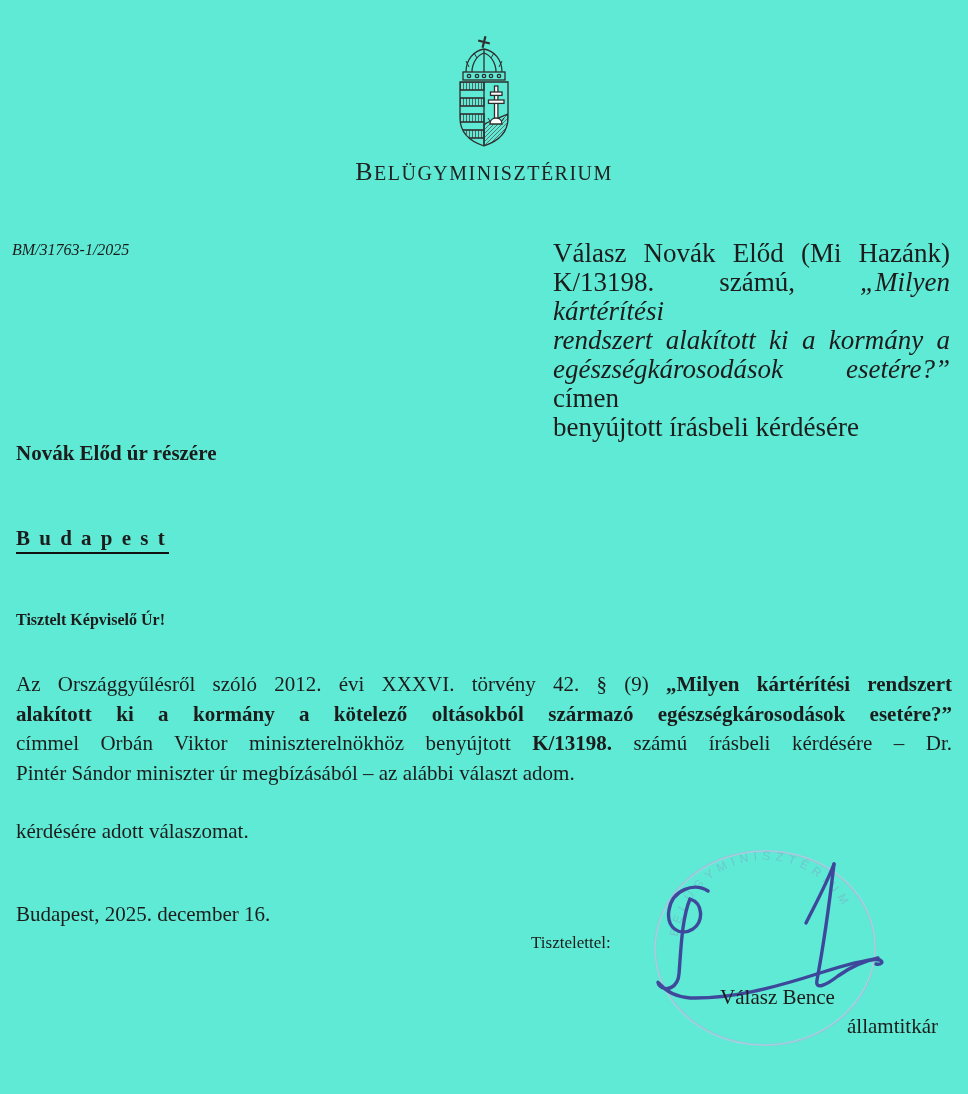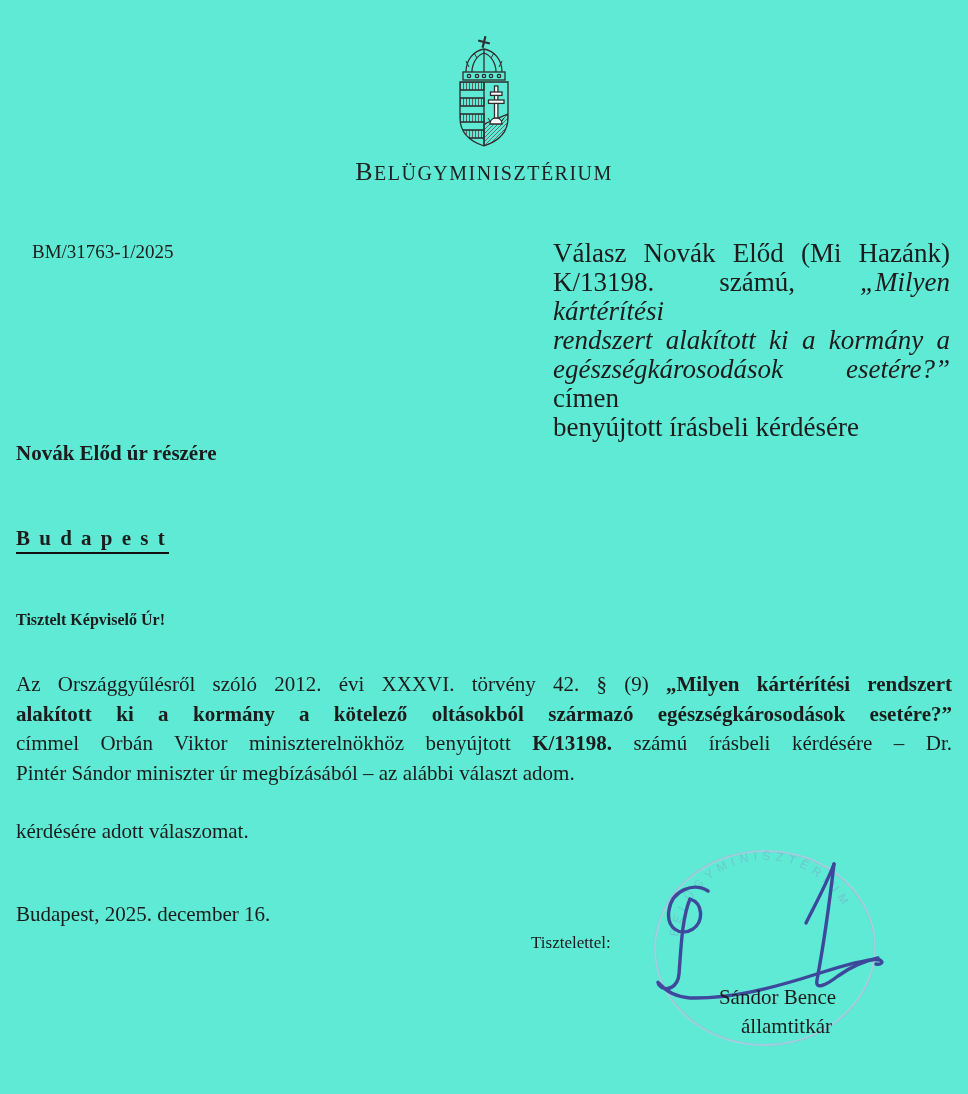--- a/index.html
+++ b/index.html
@@ -14,21 +14,21 @@
 
   
   .arms { left:444px; top:34px; width:80px; height:118px; }
   .ministry-name {
     left:0; top:157px; width:968px; text-align:center;
     font-size:20px; letter-spacing:1.5px; color:#222;
   }
   .ministry-name::first-letter { font-size:26px; }
 
   
-  .ref-number { left:32px; top:241px; font-size:19px; }
+  .ref-number { left:12px; top:241px; font-size:16px; font-style:italic; }
   .subject-block { left:553px; top:239px; width:397px; font-size:27px; line-height:29px; }
   .jline { text-align:justify; text-align-last:justify; }
   .jline.last { text-align-last:left; }
 
   
   .recipient-name { left:16px; top:441px; font-size:21px; font-weight:bold; }
   .recipient-role { left:16px; top:467px; font-size:21px; }
   .recipient-city {
     left:16px; top:526px; font-size:21px; font-weight:bold;
     letter-spacing:2px; border-bottom:2.5px solid #111; padding:0 2px 1px 0;
@@ -40,21 +40,21 @@
   .para { left:16px; top:670px; width:936px; font-size:21px; line-height:29.5px; }
   .para2 { top:817px; }
 
   .date-line { left:16px; top:902px; font-size:21px; }
   .regards  { left:531px; top:933px; font-size:17px; }
 
   .stamp-svg { left:648px; top:843px; width:240px; height:215px; }
   .signature-svg { left:638px; top:850px; width:272px; height:152px; }
 
   .signer-name  { left:655px; top:985px; width:245px; text-align:center; font-size:21px; }
-  .signer-title { left:664px; top:1014px; width:245px; text-align:center; font-size:21px; }
+  .signer-title { left:693px; top:1014px; width:245px; text-align:right; font-size:21px; }
 </style>
 </head>
 <body>
 
 <div class="page">
 
   <svg class="abs arms" viewBox="0 0 80 118">
     <defs>
       <pattern id="vh" width="3" height="6" patternUnits="userSpaceOnUse">
         <path d="M1.5,0 V6" stroke="#555" stroke-width="0.9"></path>
@@ -152,16 +152,16 @@
   <svg class="abs signature-svg" viewBox="0 0 272 152">
     <g fill="none" stroke="#3a3294" stroke-width="3.4" stroke-linecap="round" opacity="0.88">
 
       <path d="M70,41 C56,32 34,40 31,60 C28,78 42,87 55,79 C66,71 65,53 52,49 C44,68 43,98 41,124 C40,137 28,143 21,135 C17,125 24,146 52,148 C92,149 132,139 182,123 C210,114 234,108 242,110 C246,112 243,115 238,114"></path>
 
       <path d="M196,14 C188,35 178,53 168,73"></path>
       <path d="M196,14 C192,48 186,93 179,130 C177,140 187,136 200,126 C214,116 230,110 240,108"></path>
     </g>
   </svg>
 
-  <div class="abs signer-name">Sándor Bence</div>
+  <div class="abs signer-name">Válasz Bence</div>
   <div class="abs signer-title">államtitkár</div>
 
 </div>
 
 </body></html>

